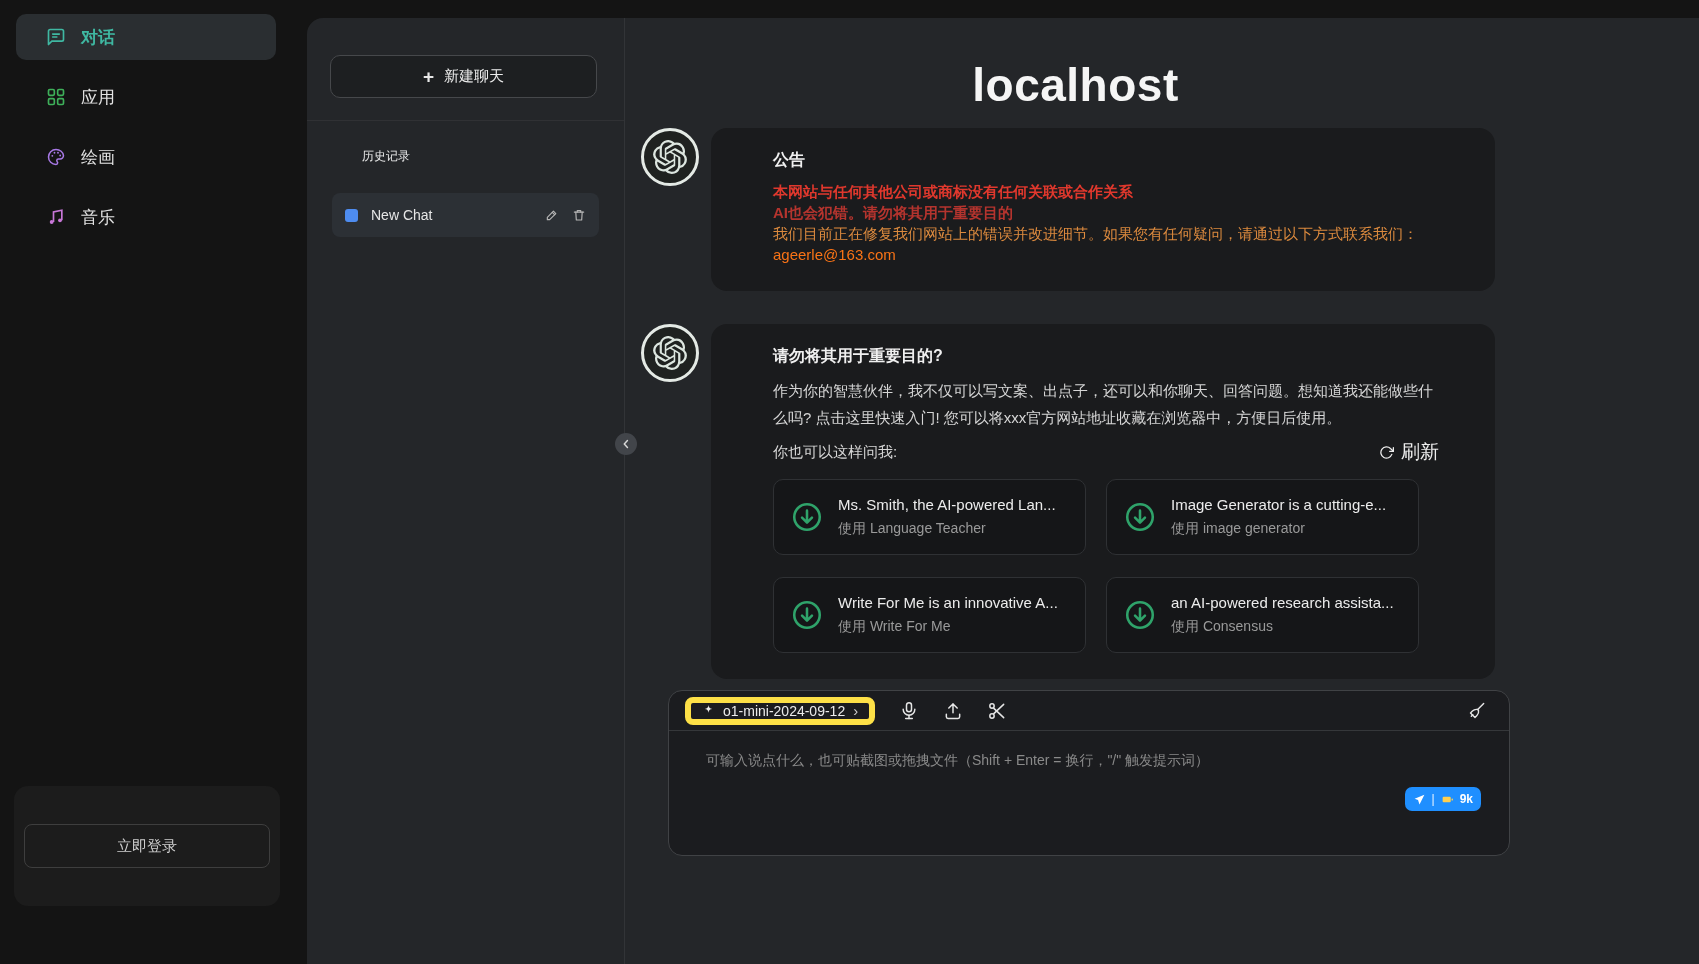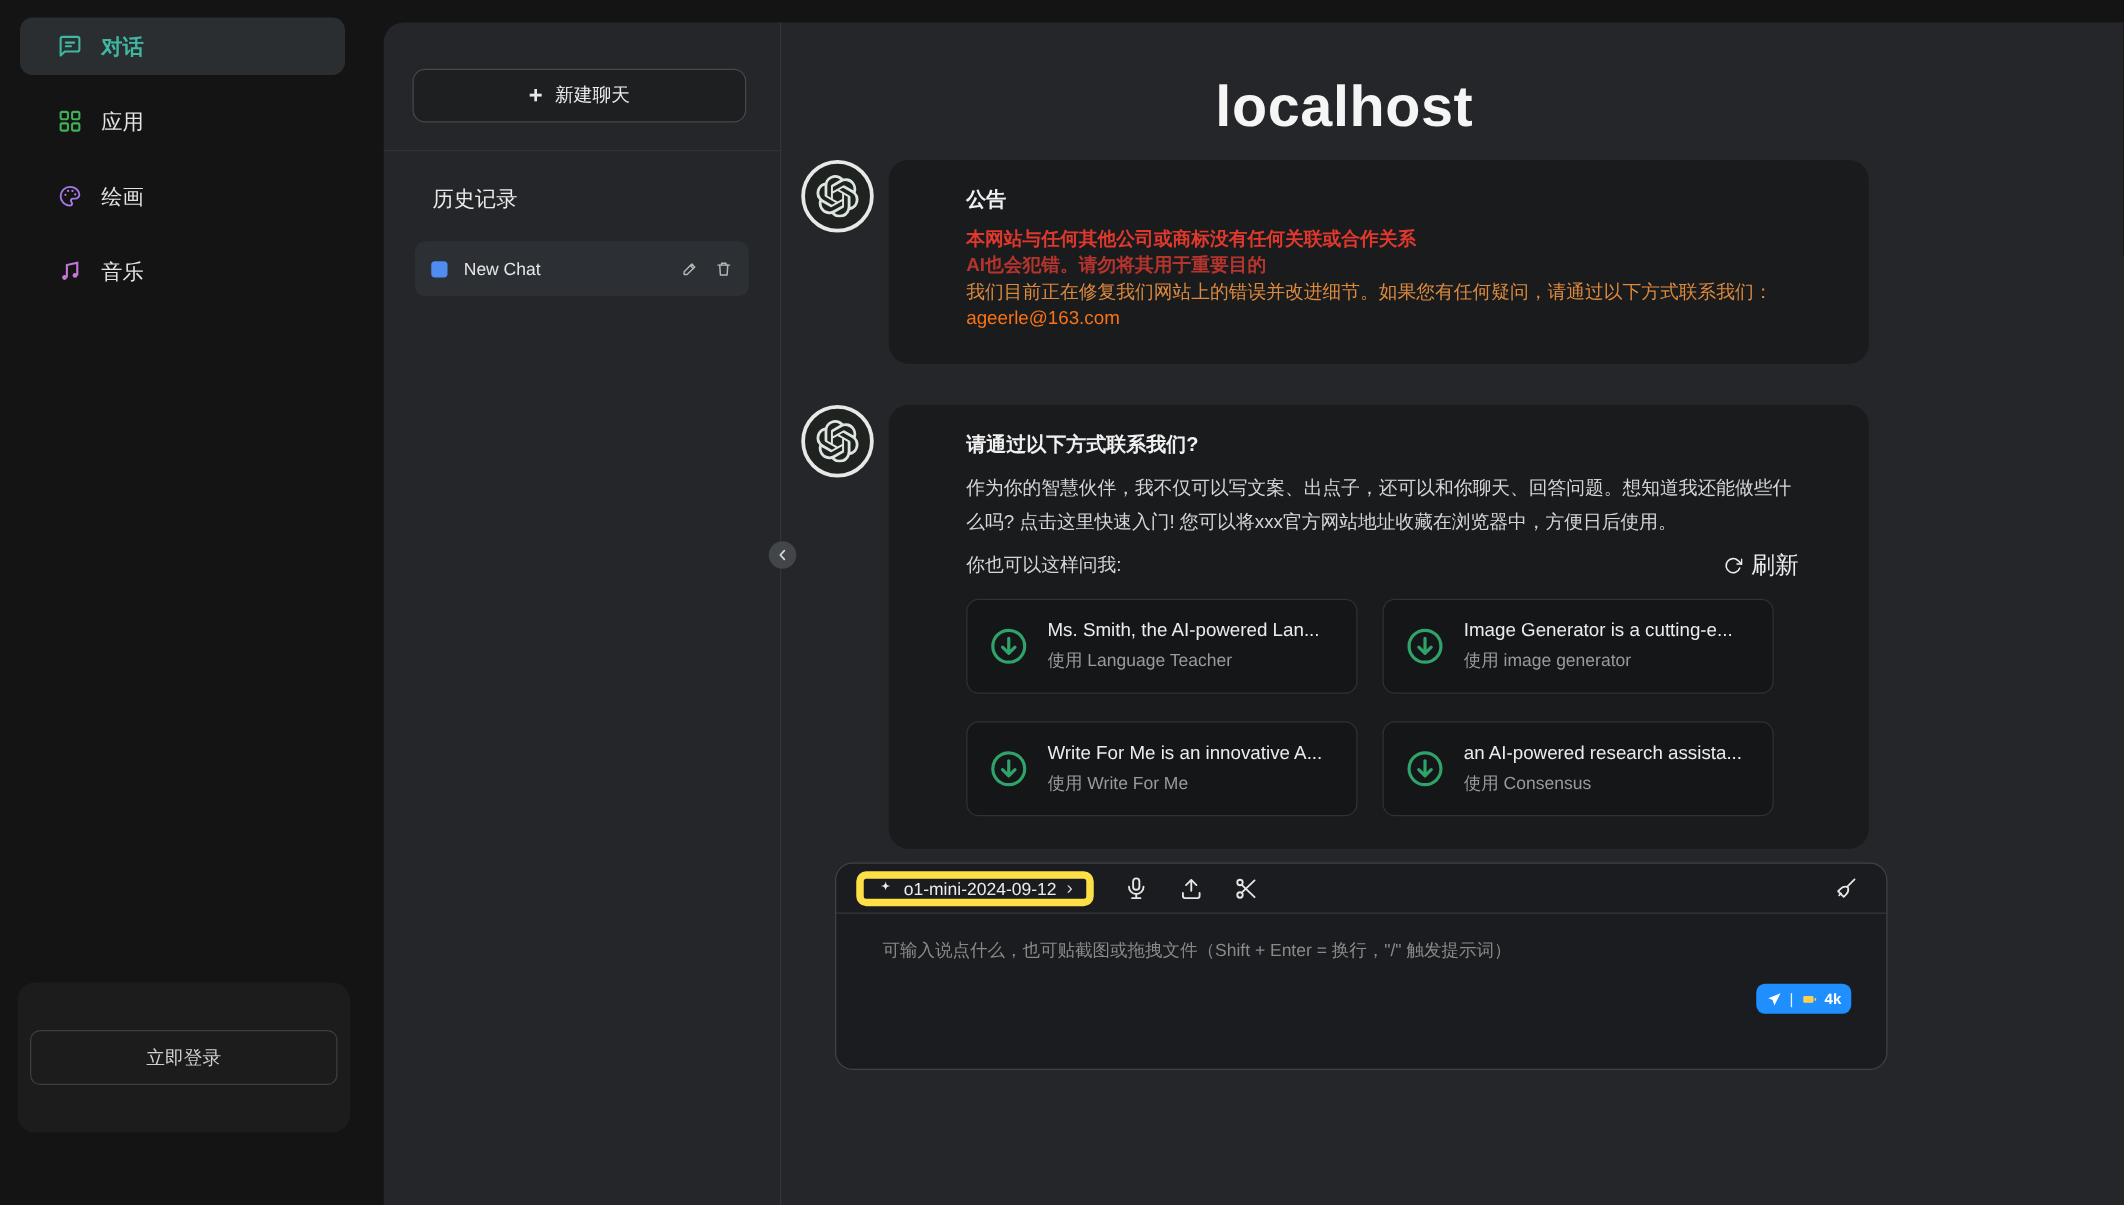--- a/index.html
+++ b/index.html
@@ -27,21 +27,21 @@
   
   .panel { position:absolute; left:307px; top:18px; right:0; bottom:0; background:#242629; border-radius:16px 0 0 0; }
 
   
   .chatlist { position:absolute; left:0; top:0; width:318px; height:100%; border-right:1px solid #323437; }
   .chatlist-header { height:103px; border-bottom:1px solid #303134; position:relative; }
   .newchat-btn { position:absolute; left:23px; top:37px; width:267px; height:43px; background:#1d1f21;
                  border:1px solid #46484b; border-radius:10px; color:#ececec; font-size:15px;
                  display:flex; align-items:center; justify-content:center; gap:10px; cursor:pointer; font-family:inherit; }
   .newchat-btn .plus { font-size:19px; font-weight:bold; color:#e8e8e8; }
-  .history-title { position:absolute; left:39px; top:130px; font-size:17px; color:#eaeaea; }
+  .history-title { position:absolute; left:55px; top:130px; font-size:12px; color:#eaeaea; }
   .chat-item { position:absolute; left:25px; top:175px; width:267px; height:44px; background:#2c3035;
                border-radius:8px; display:flex; align-items:center; gap:13px; padding:0 13px; cursor:pointer; }
   .chat-item .dot { width:13px; height:13px; border-radius:3px; background:#4e8cf0; flex:none; }
   .chat-item .title { flex:1; color:#e6e6e6; font-size:14px; }
   .chat-item .mini-icon { width:14px; height:14px; color:#b5b5b5; display:inline-flex; cursor:pointer; }
 
   .collapse-btn { position:absolute; left:308px; top:415px; width:22px; height:22px; border-radius:50%;
                   background:#42454a; border:none; color:#d8d8d8; display:flex; align-items:center; justify-content:center;
                   cursor:pointer; padding:0; z-index:5; }
   .collapse-btn svg { width:14px; height:14px; }
@@ -210,21 +210,21 @@
         </div>
       </div>
 
       <div class="msg msg-welcome">
         <div class="avatar">
           <svg viewBox="0 0 24 24">
               <path d="M22.2819 9.8211a5.9847 5.9847 0 0 0-.5157-4.9108 6.0462 6.0462 0 0 0-6.5098-2.9A6.0651 6.0651 0 0 0 4.9807 4.1818a5.9847 5.9847 0 0 0-3.9977 2.9 6.0462 6.0462 0 0 0 .7427 7.0966 5.98 5.98 0 0 0 .511 4.9107 6.051 6.051 0 0 0 6.5146 2.9001A5.9847 5.9847 0 0 0 13.2599 24a6.0557 6.0557 0 0 0 5.7718-4.2058 5.9894 5.9894 0 0 0 3.9977-2.9001 6.0557 6.0557 0 0 0-.7475-7.0729zm-9.022 12.6081a4.4755 4.4755 0 0 1-2.8764-1.0408l.1419-.0804 4.7783-2.7582a.7948.7948 0 0 0 .3927-.6813v-6.7369l2.02 1.1686a.071.071 0 0 1 .038.052v5.5826a4.504 4.504 0 0 1-4.4945 4.4944zm-9.6607-4.1254a4.4708 4.4708 0 0 1-.5346-3.0137l.142.0852 4.783 2.7582a.7712.7712 0 0 0 .7806 0l5.8428-3.3685v2.3324a.0804.0804 0 0 1-.0332.0615L9.74 19.9502a4.4992 4.4992 0 0 1-6.1408-1.6464zM2.3408 7.8956a4.485 4.485 0 0 1 2.3655-1.9728V11.6a.7664.7664 0 0 0 .3879.6765l5.8144 3.3543-2.0201 1.1685a.0757.0757 0 0 1-.071 0l-4.8303-2.7865A4.504 4.504 0 0 1 2.3408 7.8956zm16.5963 3.8558L13.1038 8.364 15.1192 7.2a.0757.0757 0 0 1 .071 0l4.8303 2.7913a4.4944 4.4944 0 0 1-.6765 8.1042v-5.6772a.79.79 0 0 0-.407-.667zm2.0107-3.0231l-.142-.0852-4.7735-2.7818a.7759.7759 0 0 0-.7854 0L9.409 9.2297V6.8974a.0662.0662 0 0 1 .0284-.0615l4.8303-2.7866a4.4992 4.4992 0 0 1 6.6802 4.66zM8.3065 12.863l-2.02-1.1638a.0804.0804 0 0 1-.038-.0567V6.0742a4.4992 4.4992 0 0 1 7.3757-3.4537l-.142.0805L8.704 5.459a.7948.7948 0 0 0-.3927.6813zm1.0976-2.3654l2.602-1.4998 2.6069 1.4998v2.9994l-2.5974 1.4997-2.6067-1.4997z"></path>
             </svg>
         </div>
         <div class="bubble">
-          <div class="b-title">请通过以下方式联系我们?</div>
+          <div class="b-title">请勿将其用于重要目的?</div>
           <div class="welcome-body">作为你的智慧伙伴，我不仅可以写文案、出点子，还可以和你聊天、回答问题。想知道我还能做些什么吗? 点击这里快速入门! 您可以将xxx官方网站地址收藏在浏览器中，方便日后使用。</div>
           <div class="hint-row">
             <span class="hint-text">你也可以这样问我:</span>
             <button class="refresh-btn">
               <svg viewBox="0 0 24 24" fill="none" stroke="currentColor" stroke-width="2" stroke-linecap="round" stroke-linejoin="round">
                   <path d="M23 4v6h-6"></path>
                   <path d="M20.49 15a9 9 0 1 1-2.12-9.36L23 10"></path>
                 </svg>
               <span>刷新</span>
             </button>
@@ -326,19 +326,19 @@
         <textarea placeholder="可输入说点什么，也可贴截图或拖拽文件（Shift + Enter = 换行，&quot;/&quot; 触发提示词）" style=""></textarea>
         <div class="token-badge">
           <svg viewBox="0 0 24 24" fill="#ffffff">
               <path d="M21 3 3 10.5l6.3 2.4L12 21z"></path>
             </svg>
           <span class="vbar">|</span>
           <svg viewBox="0 0 24 24">
               <rect x="3" y="7" width="15" height="10" rx="2" fill="#ffcf4d"></rect>
               <rect x="19.5" y="10" width="2.5" height="4" rx="1" fill="#ffcf4d"></rect>
             </svg>
-          <span>4k</span>
+          <span>9k</span>
         </div>
       </div>
 
     </div>
   </div>
 </div>
 
 </body></html>

